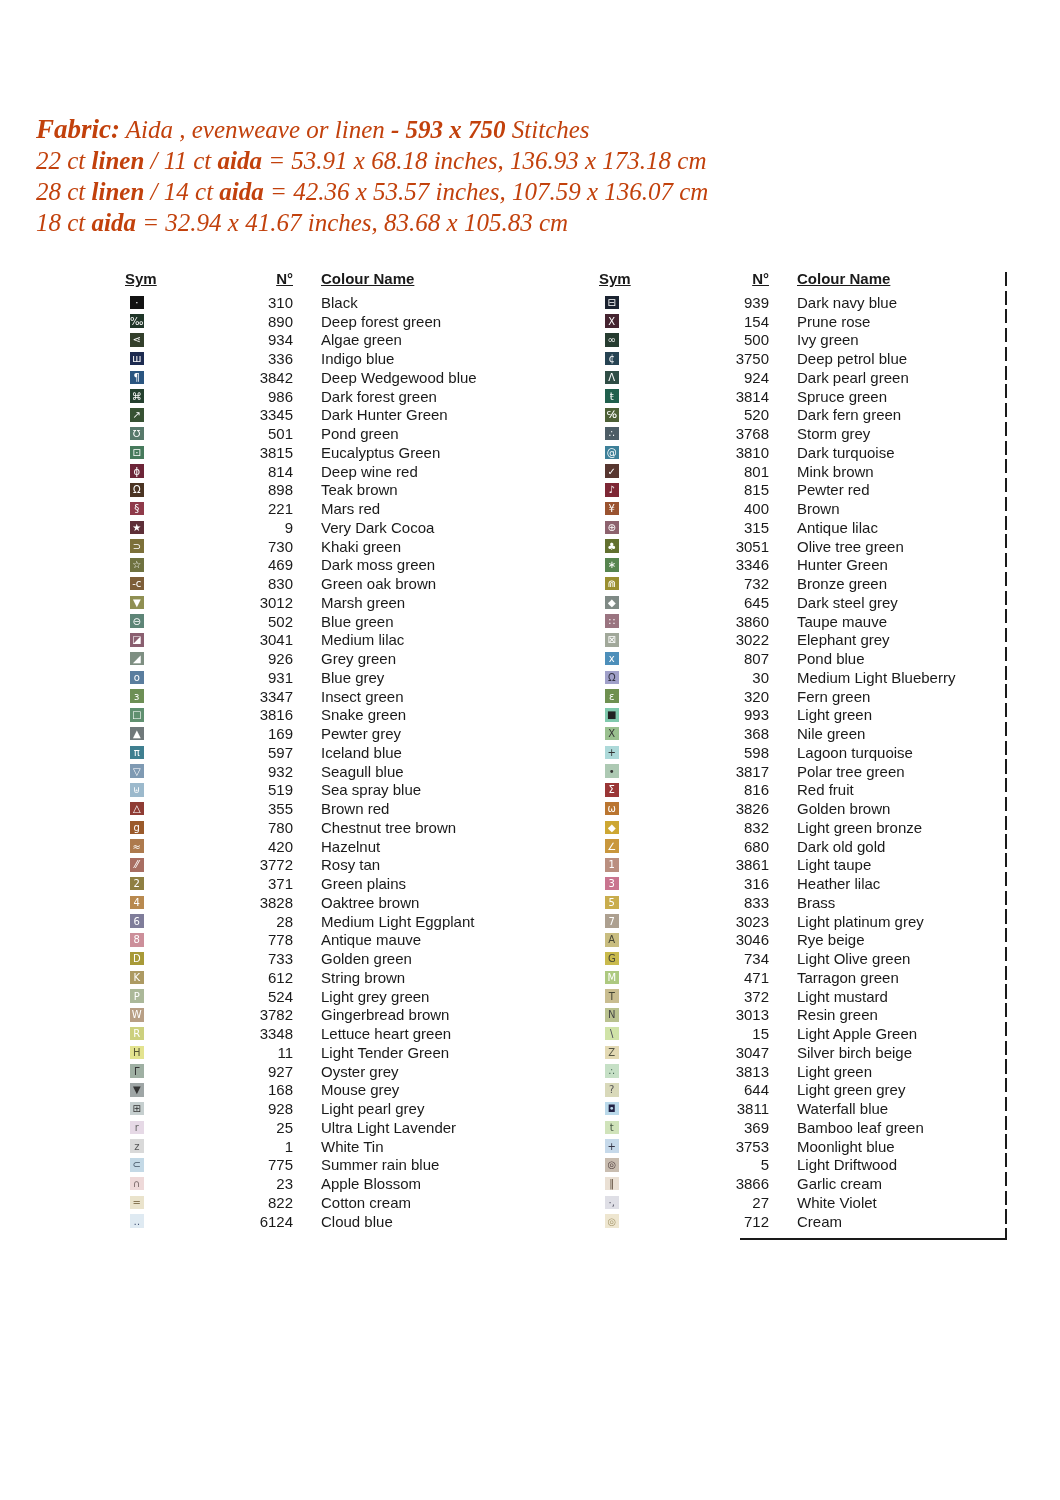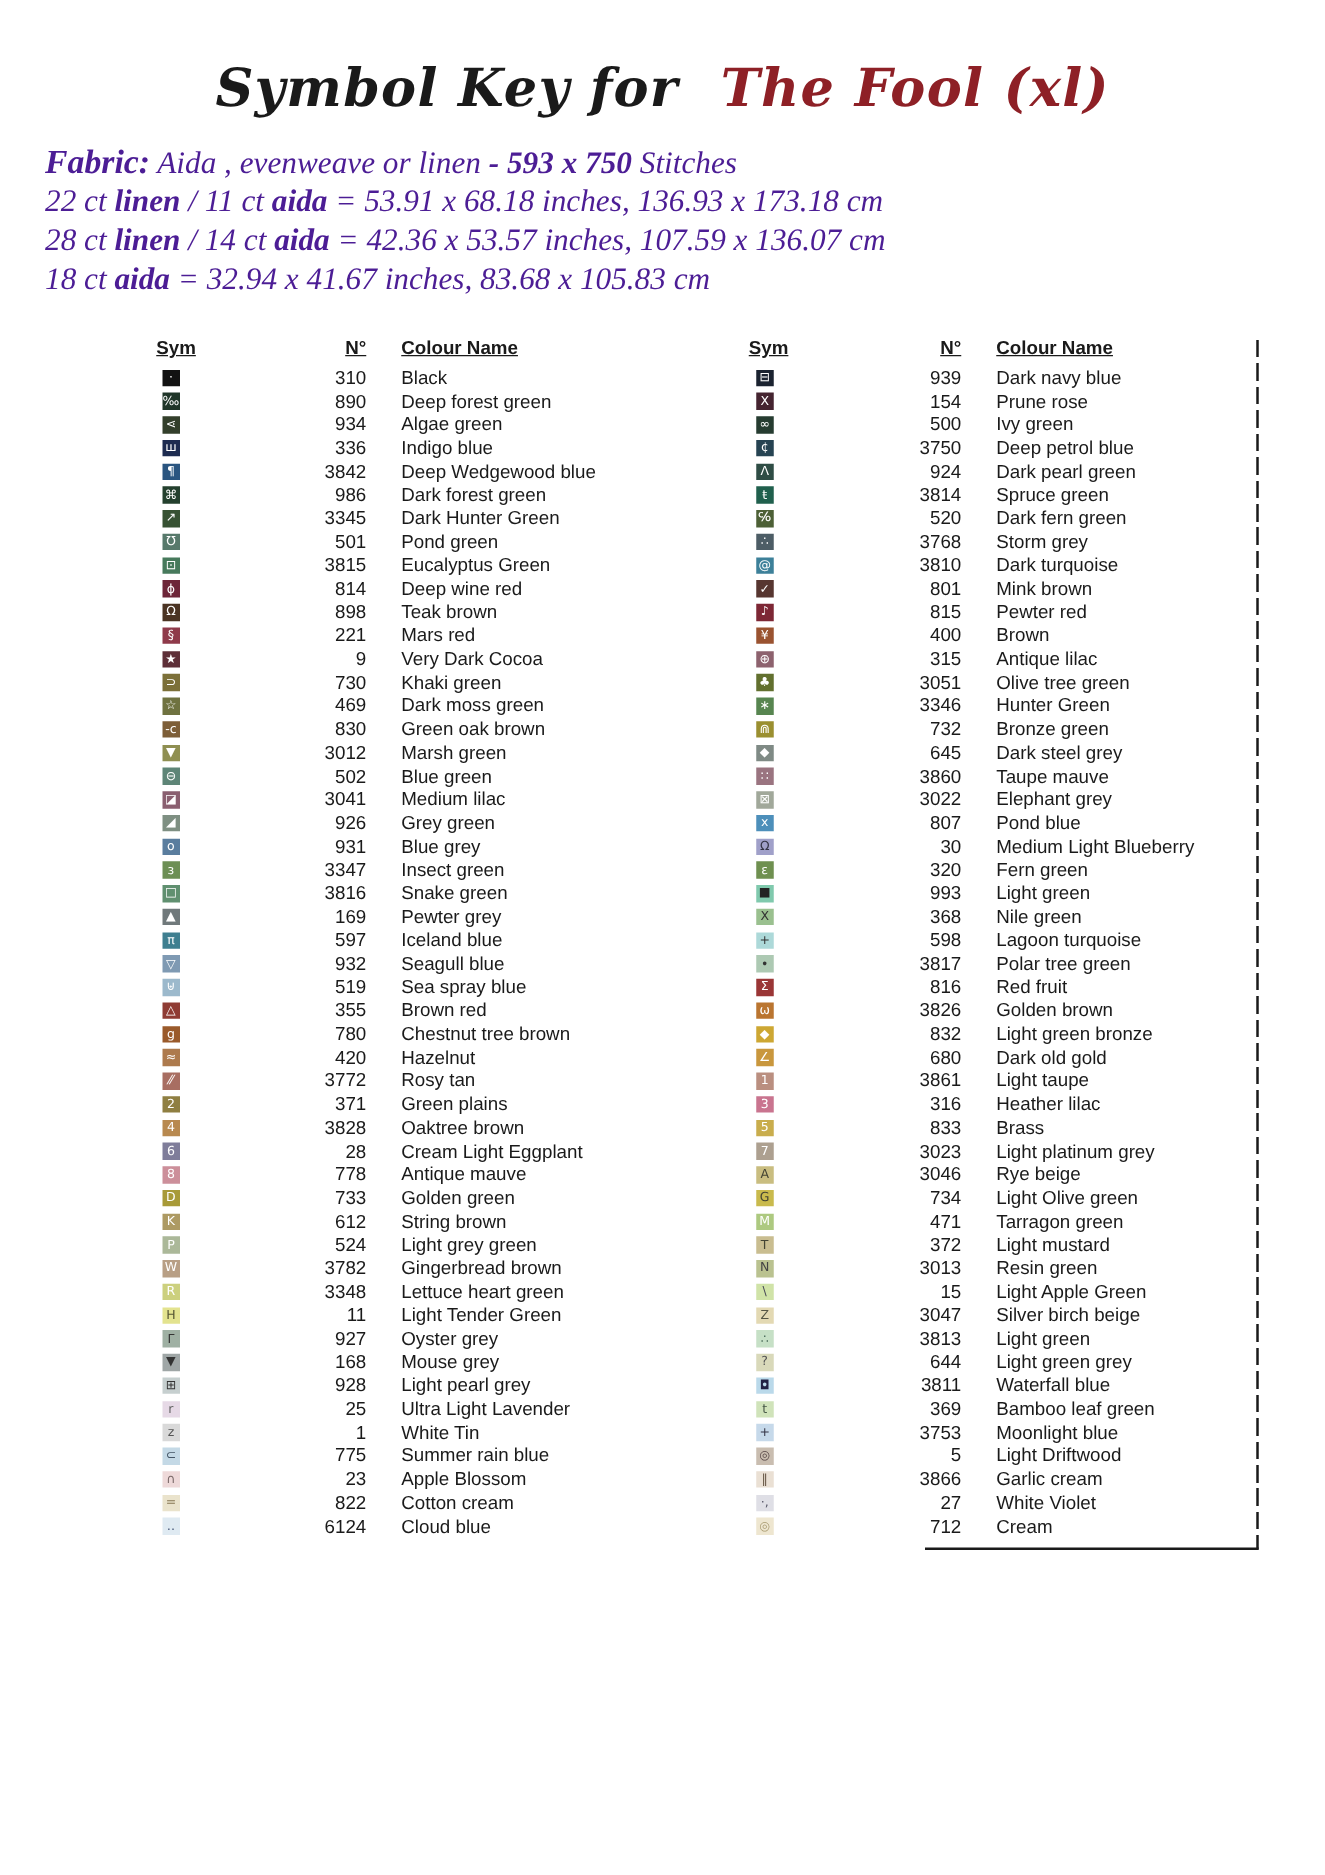--- a/index.html
+++ b/index.html
@@ -6,21 +6,21 @@
   .page{position:relative;width:1060px;height:1500px;background:#ffffff;overflow:hidden;
         font-family:"Liberation Sans",sans-serif;color:#1a1a1a;}
   
   .title{position:absolute;top:46px;left:0;width:1060px;text-align:center;
          font-family:"DejaVu Serif",serif;font-style:italic;font-weight:bold;
          font-size:42px;letter-spacing:1px;white-space:nowrap;}
   .title .t-red{margin-left:18px;}
   
   .fabric{position:absolute;left:36px;top:114px;width:990px;
           font-family:"Liberation Serif",serif;font-style:italic;font-size:25px;
-          line-height:31px;color:#4c1d95;}
+          line-height:31px;color:#c2410c;}
   .fab-line .fb{font-weight:bold;}
   .fab-line .fab-label{font-weight:bold;font-size:27px;}
   
   .kcol{position:absolute;top:270px;width:470px;margin-left:40px;}
   .kcol-left{left:85px;}
   .kcol-right{left:559px;}
   .khead{display:grid;grid-template-columns:48px 120px auto;height:23px;
          font-size:15px;font-weight:bold;}
   .kcol-right .khead{grid-template-columns:50px 120px auto;}
   .khead span{text-decoration:underline;}
@@ -38,24 +38,20 @@
   
   .vline{position:absolute;left:1005px;top:272px;width:2px;height:967px;
          background:repeating-linear-gradient(180deg,#1a1a1a 0 14px,transparent 14px 18.75px);}
   .hline{position:absolute;left:740px;top:1238px;width:267px;height:2px;background:#1a1a1a;}
 </style>
 </head>
 <body>
 
 <div class="page">
 
-  <div class="title">
-    <span class="t-black">Symbol Key for</span>
-    <span class="t-red" id="title-name" style="color: rgb(142, 32, 38);">The Fool (xl)</span>
-  </div>
 
   <div class="fabric" id="fabric-lines">
       <div class="fab-line"><span class="fab-label">Fabric:</span><span>  Aida , evenweave or  linen </span><span class="fb">- 593 x 750</span><span> Stitches</span></div>
       <div class="fab-line"><span>22 ct </span><span class="fb">linen</span><span> / 11 ct </span><span class="fb">aida</span><span> = 53.91 x 68.18 inches, 136.93 x 173.18 cm</span></div>
       <div class="fab-line"><span>28 ct </span><span class="fb">linen</span><span> / 14 ct </span><span class="fb">aida</span><span> = 42.36 x 53.57 inches, 107.59 x 136.07 cm</span></div>
       <div class="fab-line"><span>18 ct </span><span class="fb">aida</span><span>  = 32.94 x 41.67 inches, 83.68 x 105.83 cm</span></div>
     </div>
 
   <div class="kcol kcol-left">
     <div class="khead">
@@ -225,21 +221,21 @@
           <span class="cname">Green plains</span>
         </div>
         <div class="trow">
           <span class="sym" style="background: rgb(184, 137, 79); color: rgb(255, 255, 255);">4</span>
           <span class="num">3828</span>
           <span class="cname">Oaktree brown</span>
         </div>
         <div class="trow">
           <span class="sym" style="background: rgb(127, 125, 154); color: rgb(255, 255, 255);">6</span>
           <span class="num">28</span>
-          <span class="cname">Cream Light Eggplant</span>
+          <span class="cname">Medium Light Eggplant</span>
         </div>
         <div class="trow">
           <span class="sym" style="background: rgb(204, 143, 154); color: rgb(255, 255, 255);">8</span>
           <span class="num">778</span>
           <span class="cname">Antique mauve</span>
         </div>
         <div class="trow">
           <span class="sym" style="background: rgb(168, 154, 56); color: rgb(255, 255, 255);">D</span>
           <span class="num">733</span>
           <span class="cname">Golden green</span>

